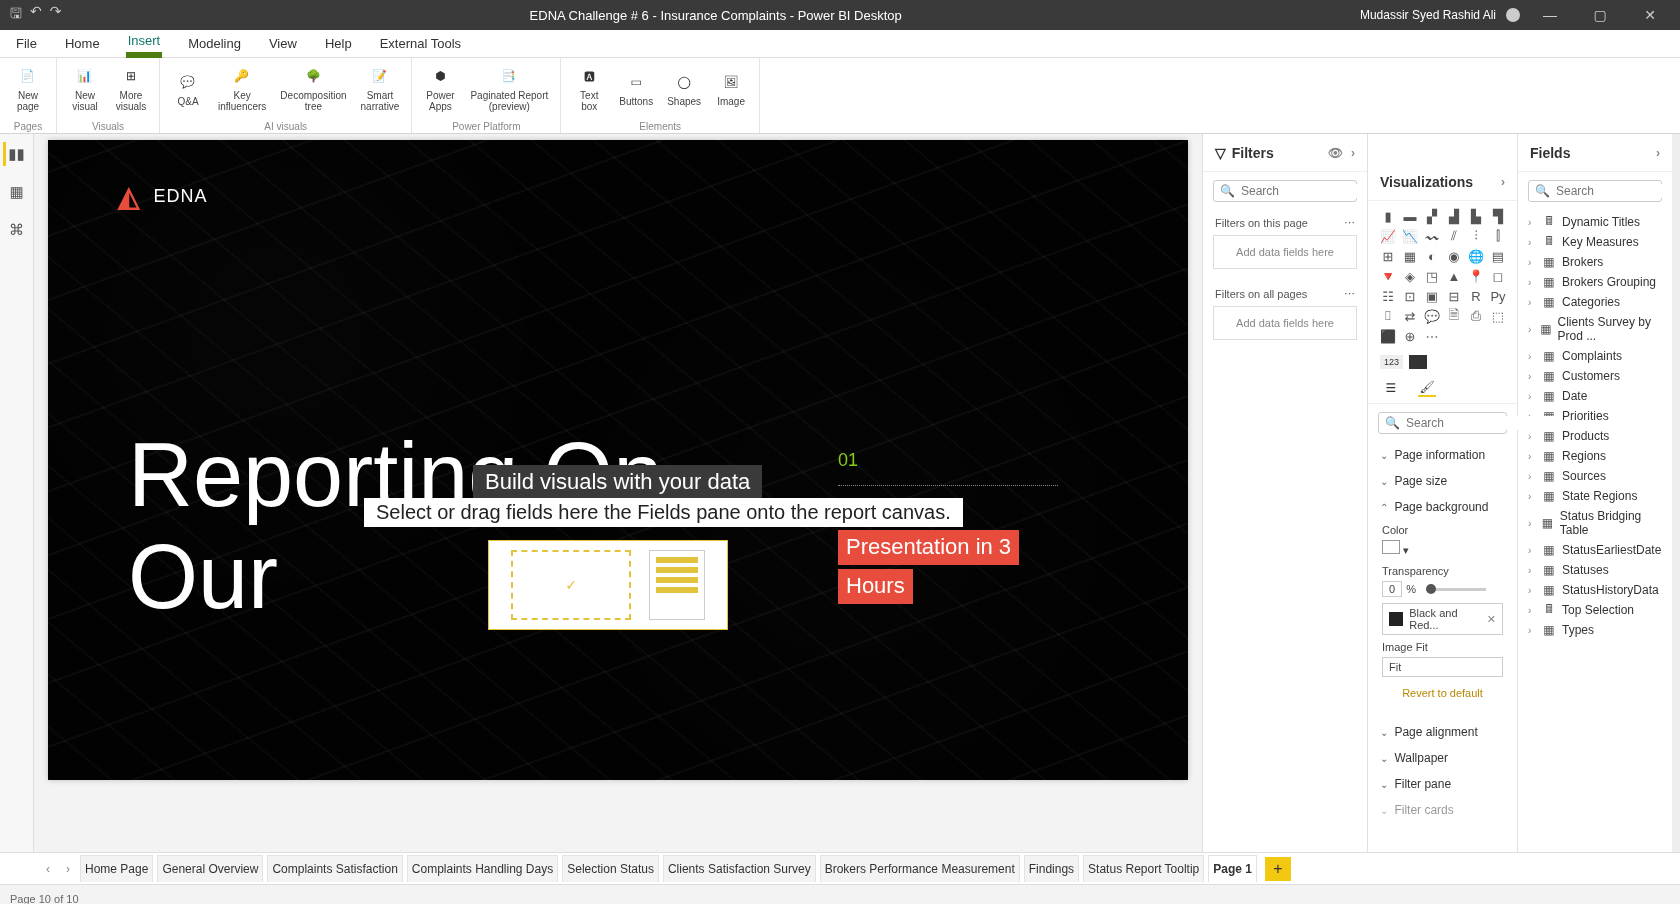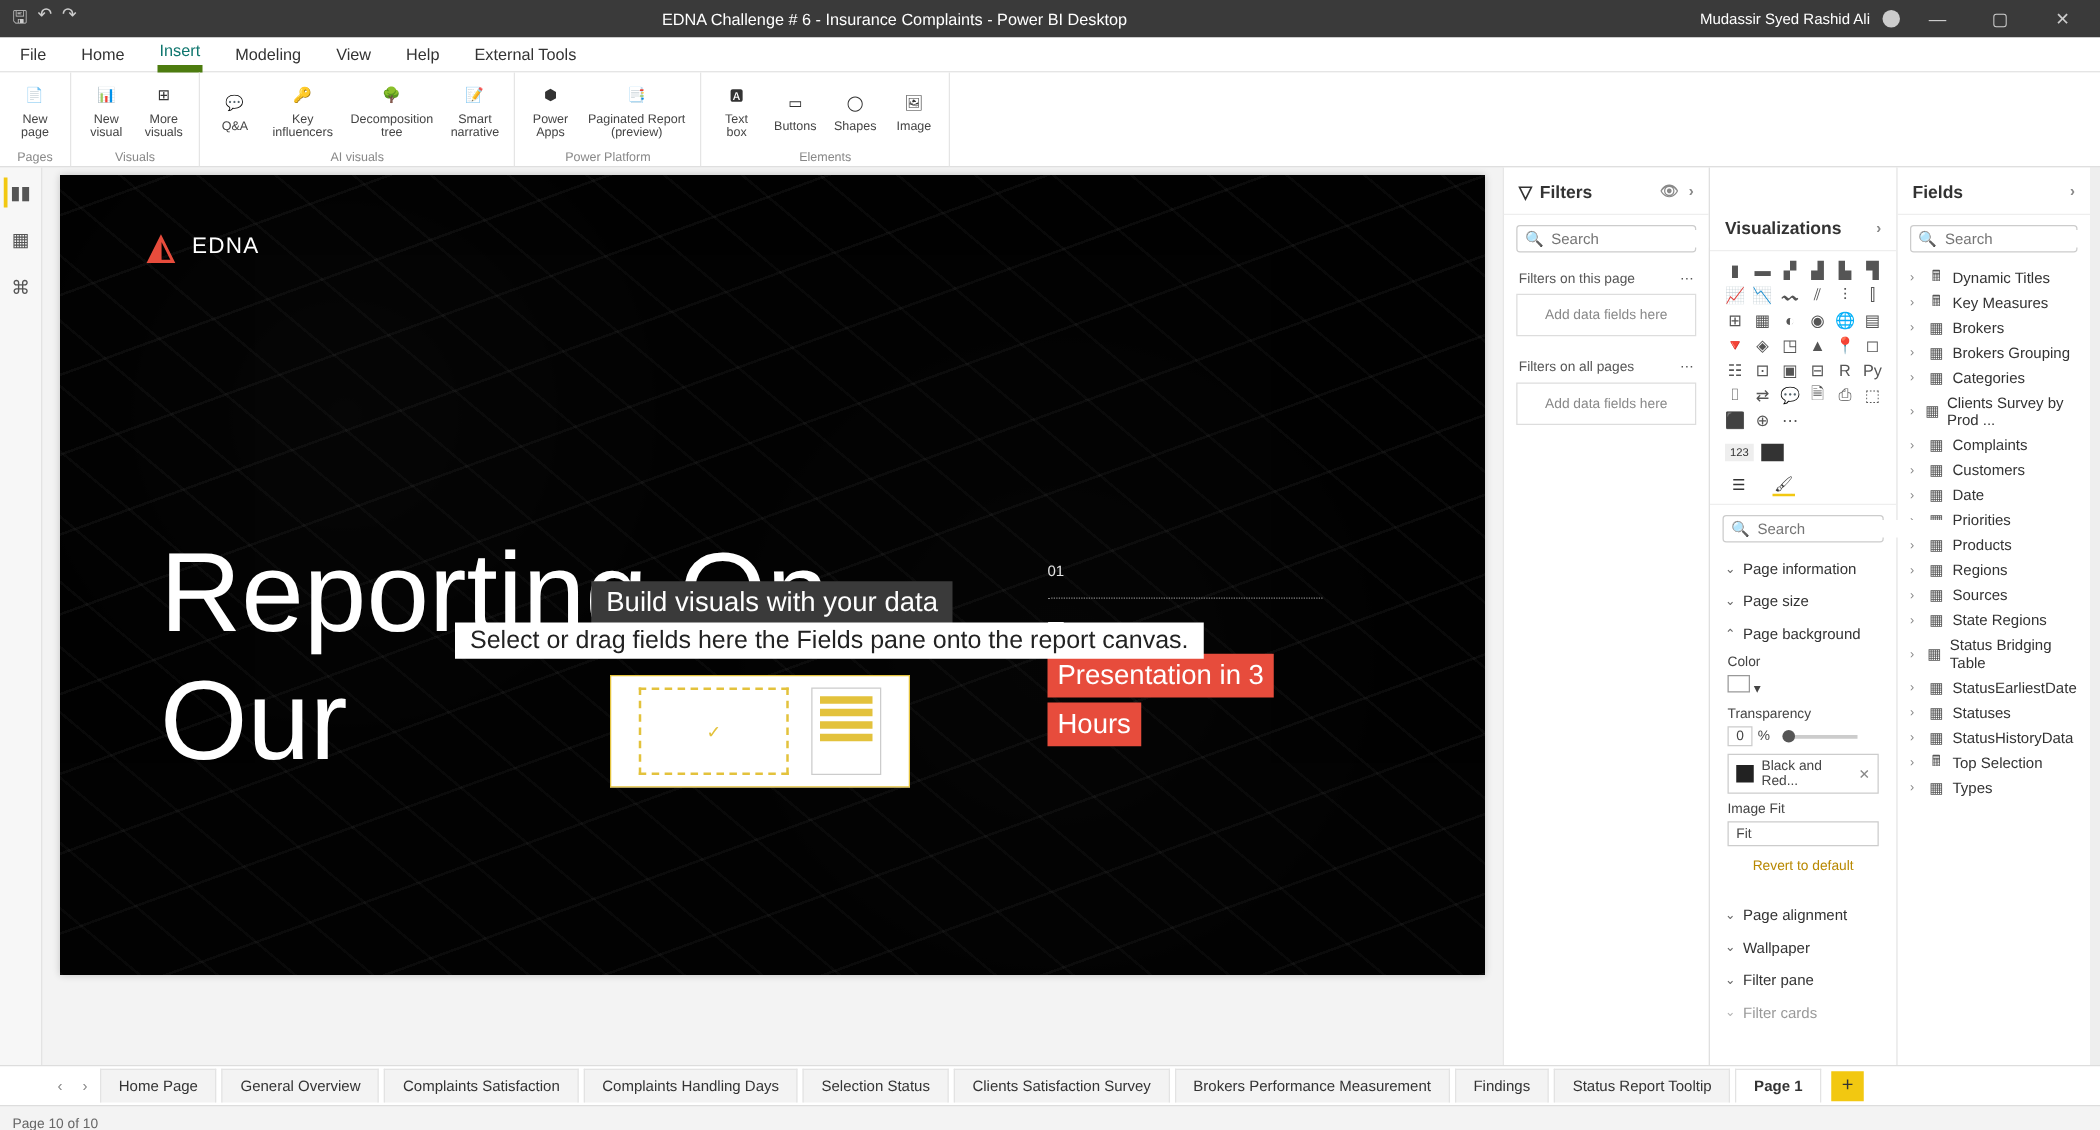--- a/index.html
+++ b/index.html
@@ -43,21 +43,21 @@
 .headline .line3 { font-size: 90px; line-height: 1.1; font-weight: 300; background: #e74c3c; display: inline-block; padding: 0 18px 8px; margin-top: 10px; }
 .tooltip { position: absolute; z-index: 10; }
 .tooltip1 { left: 425px; top: 325px; background: #3a3a3a; color: #fff; font-size: 22px; padding: 4px 12px; }
 .tooltip2 { left: 316px; top: 358px; background: #fff; color: #222; font-size: 20px; padding: 3px 12px; }
 .diagram { position: absolute; left: 440px; top: 400px; width: 240px; height: 90px; background: #fff; z-index: 8; display:flex; align-items:center; justify-content:center; gap:18px; border:1px solid #e3c23c; }
 .diagram .dboard { width: 120px; height: 70px; border: 2px dashed #e3c23c; display:flex; align-items:center; justify-content:center; }
 .diagram .dboard::after { content:"✓"; color:#e3c23c; font-size:14px; }
 .diagram .dlist { width: 56px; height: 70px; border:1px solid #ccc; padding:6px; display:flex; flex-direction:column; gap:4px; }
 .diagram .dlist span { display:block; height:6px; background: #e3c23c; }
 .right-block { position: absolute; right: 130px; top: 310px; width: 220px; z-index: 5; color:#fff; font-family: Georgia, serif; }
-.right-block .num { font-size: 12px; color:#e5e5e5; }
+.right-block .num { font-size: 18px; color:#84cc16; }
 .right-block .divider { border-top: 1px dotted #888; margin: 14px 0; }
 .right-block .t1 { font-size: 22px; }
 .right-block .hl { background:#e74c3c; display:inline-block; font-size: 22px; padding: 2px 8px; margin-top:4px; line-height:1.4; }
 
 .panel { background:#fff; border-left:1px solid #e0e0e0; display:flex; flex-direction:column; }
 .panel-header { height: 38px; display:flex; align-items:center; padding:0 12px; font-size: 14px; font-weight:600; border-bottom:1px solid #eee; justify-content:space-between; }
 .panel-header .icons { display:flex; gap:8px; color:#888; font-size:12px; }
 .panel-search { margin: 8px 10px; border:1px solid #ccc; border-radius:3px; display:flex; align-items:center; padding: 3px 6px; gap:6px; font-size:12px; color:#666; }
 .panel-search input { border:none; outline:none; flex:1; font-size:12px; }
 
@@ -84,21 +84,21 @@
 .revert { text-align:center; color:#b88800; font-size:11px; padding:10px 0; cursor:pointer; }
 
 .fields-panel { width: 155px; }
 .field-list { overflow:auto; padding: 2px 8px; flex:1; }
 .field-item { display:flex; align-items:center; gap:6px; padding: 3px 2px; font-size:12px; color:#333; cursor:pointer; }
 .field-item .chev { color:#888; font-size:10px; width:8px; }
 .field-item .ticon { width:14px; height:14px; display:flex; align-items:center; justify-content:center; color:#555; font-size:12px; }
 
 .pagetabs { height: 32px; background:#fff; border-top:1px solid #ddd; display:flex; align-items:center; padding: 0 10px 0 40px; gap:4px; }
 .pagetabs .nav { color:#888; padding: 0 6px; cursor:pointer; }
-.pagetabs .ptab { padding: 6px 14px; font-size:12px; background:#f3f3f3; border:1px solid #e3e3e3; border-bottom:none; cursor:pointer; }
+.pagetabs .ptab { padding: 6px 4px; font-size:12px; background:#f3f3f3; border:1px solid #e3e3e3; border-bottom:none; cursor:pointer; }
 .pagetabs .ptab.active { background:#fff; font-weight:600; }
 .pagetabs .add { width:26px; height:24px; background:#f2c811; display:flex; align-items:center; justify-content:center; font-size:16px; cursor:pointer; margin-left:4px; }
 
 .statusbar { height:28px; background:#f3f3f3; border-top:1px solid #ddd; font-size:11px; color:#666; display:flex; align-items:center; padding: 0 10px; }
 .thinsc { width:8px; background:#eee; }
 </style>
 </head>
 <body>
 
 <div class="titlebar">

